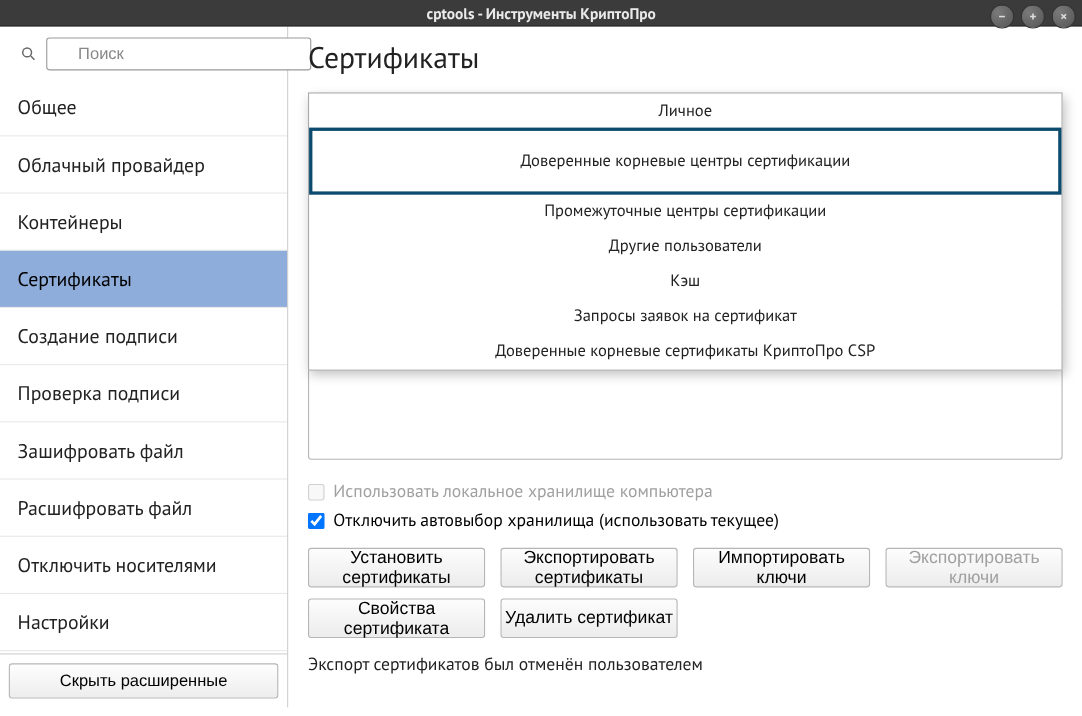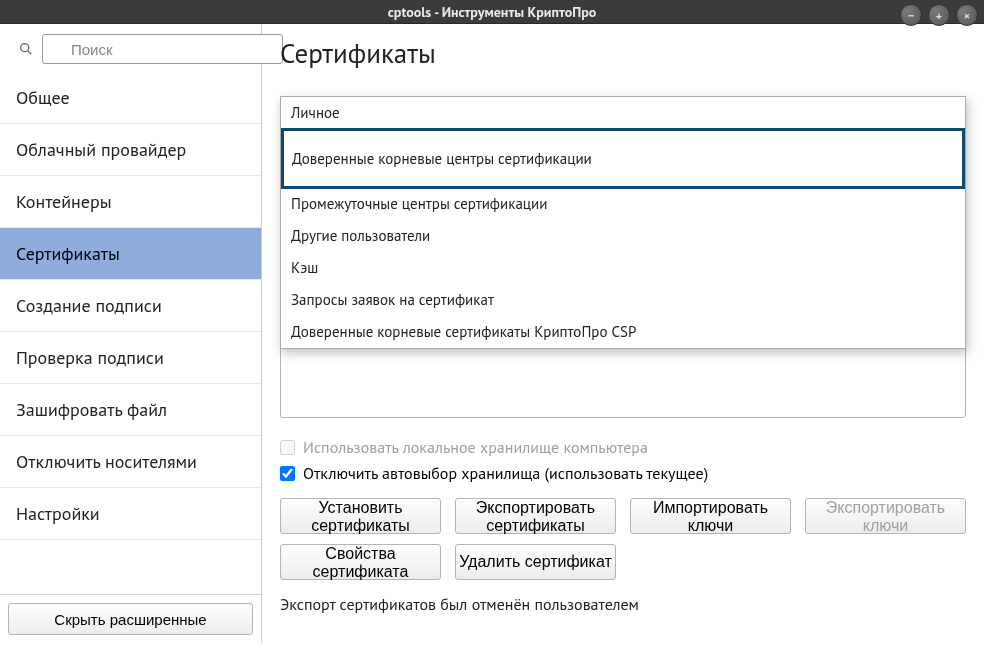--- a/index.html
+++ b/index.html
@@ -121,25 +121,26 @@
     margin-bottom: 10px;
   }
 
   .dropdown-area {
     position: relative;
     margin-bottom: 0;
   }
   .dropdown-box {
     position: absolute;
     left: 0; right: 0;
-    top: 16px;
+    top: 4px;
     background: #fff;
     border: 1px solid #aaa;
     box-shadow: 2px 4px 10px rgba(0,0,0,0.25);
     z-index: 10;
+    text-align: center;
   }
   .dd-item {
     padding: 6px 10px;
     font-size: 15px;
     color: #222;
     cursor: pointer;
     border-bottom: 1px solid transparent;
   }
   .dd-item.highlighted {
     border: 3px solid #0c4a6e;
@@ -223,20 +224,21 @@
       <input class="search" type="text" placeholder="Поиск" style="">
     </div>
     <div class="nav" id="nav">
         <div class="nav-item">Общее</div>
         <div class="nav-item">Облачный провайдер</div>
         <div class="nav-item">Контейнеры</div>
         <div class="nav-item selected">Сертификаты</div>
         <div class="nav-item">Создание подписи</div>
         <div class="nav-item">Проверка подписи</div>
         <div class="nav-item">Зашифровать файл</div>
+        <div class="nav-item">Расшифровать файл</div>
         <div class="nav-item">Отключить носителями</div>
         <div class="nav-item">Настройки</div>
       </div>
     <div class="sidebar-footer">
       <button class="toggle-advanced">Скрыть расширенные</button>
     </div>
   </div>
 
   <div class="main">
     <div class="page-title">Сертификаты</div>

